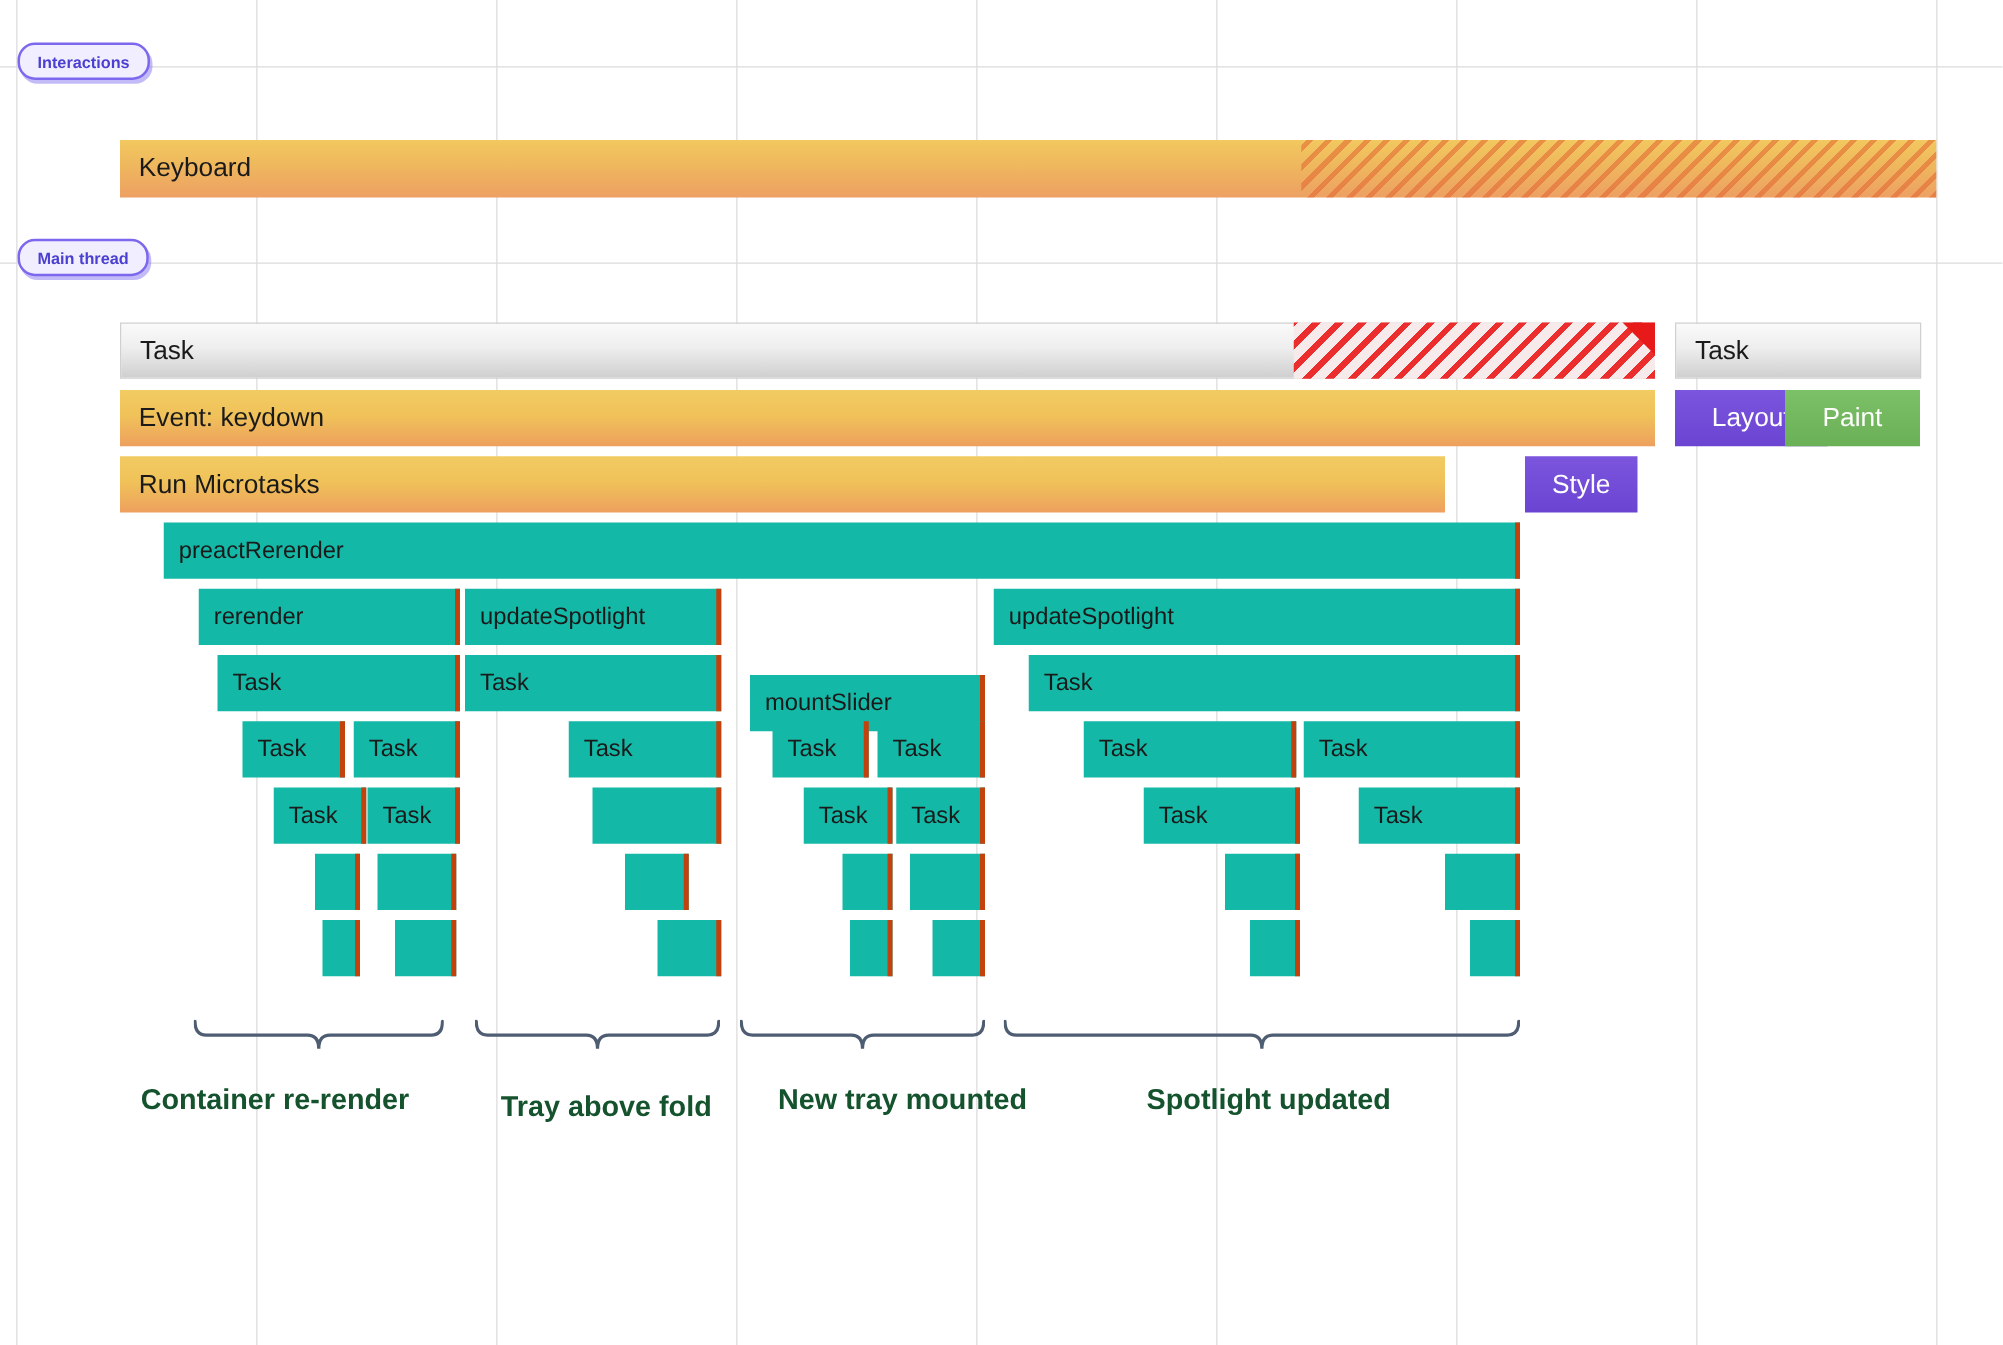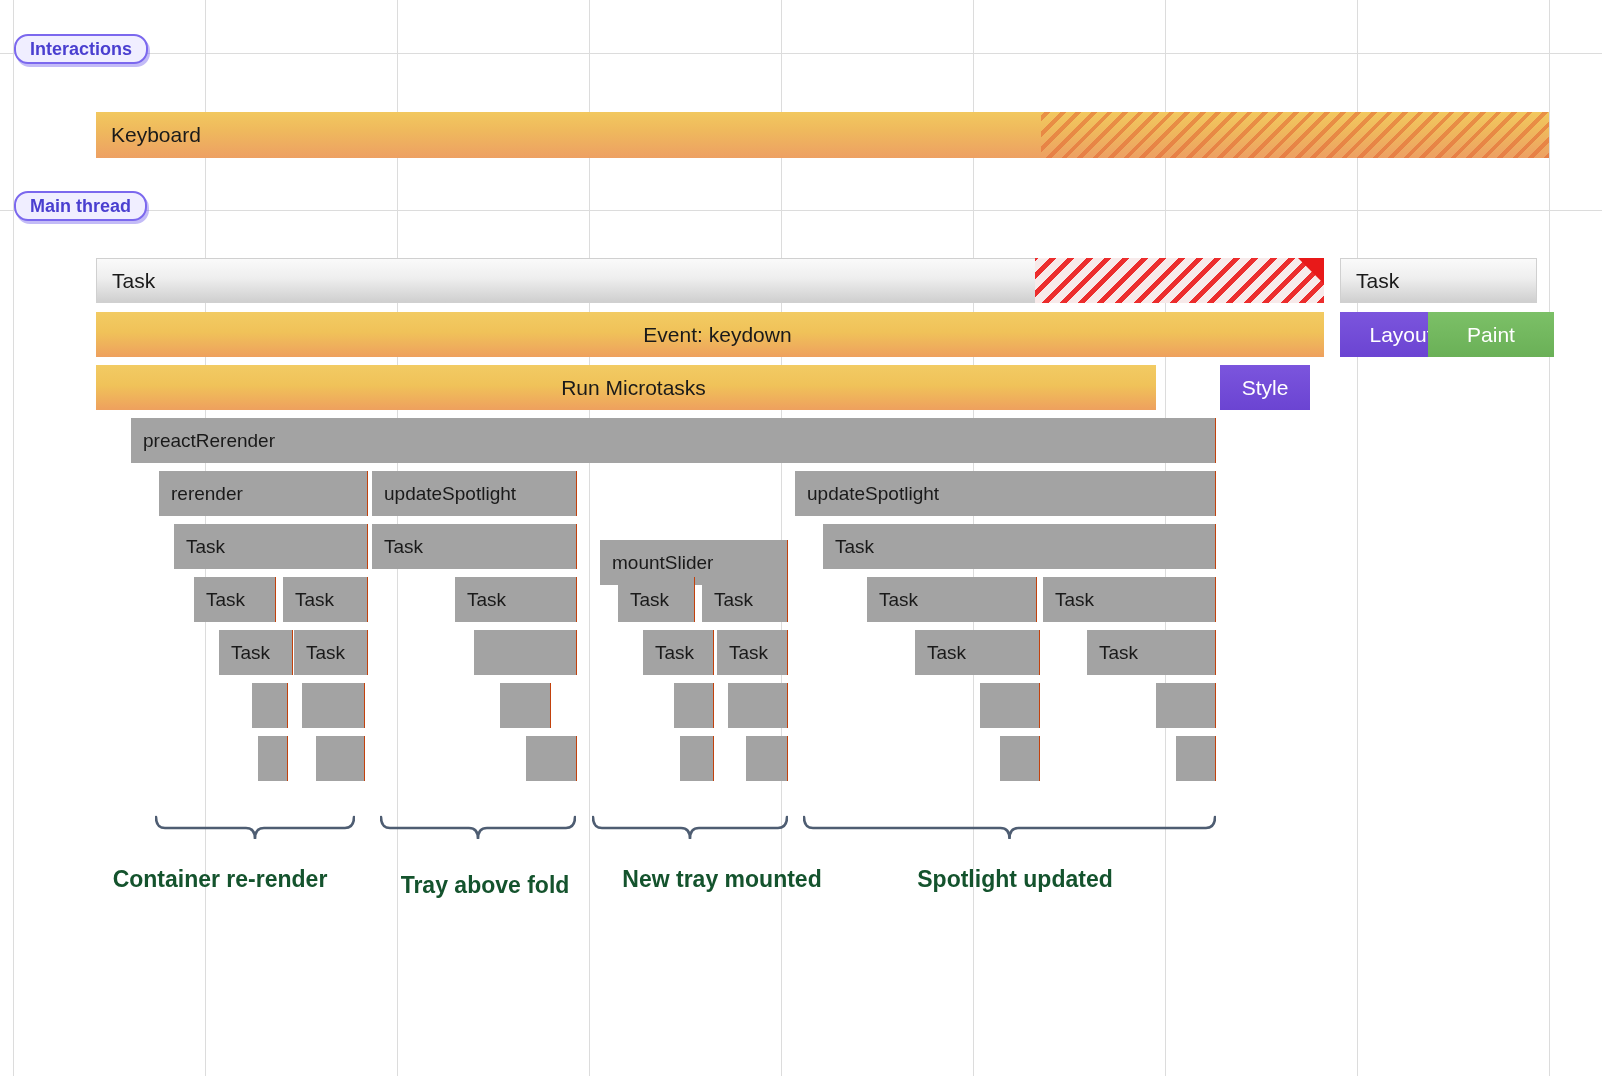--- a/index.html
+++ b/index.html
@@ -20,21 +20,21 @@
 
   
   .pill {
     position: absolute;
     display: inline-flex; align-items: center; justify-content: center;
     height: 26px; padding: 0 14px;
     border: 2px solid #7b68ee;
     border-radius: 14px;
     background: #f0eeff;
     color: #4a3fd0;
-    font-size: 18px; font-weight: bold;
+    font-size: 13px; font-weight: bold;
     box-shadow: 2px 3px 0 rgba(123,104,238,0.45);
     white-space: nowrap;
     z-index: 6;
   }
 
   
   .bar {
     position: absolute;
     display: flex; align-items: center;
     box-sizing: border-box;
@@ -42,32 +42,31 @@
     white-space: nowrap;
     font-size: 21px;
     color: #1a1a1a;
     padding-left: 15px;
     z-index: 3;
   }
   .bar.small { font-size: 19px; padding-left: 12px; }
 
   .bar-orange {
     background: linear-gradient(to bottom, #f2cb63 0%, #f0c259 45%, #eea05e 100%);
-    justify-content: center;
   }
   .bar-keyboard {
     background: linear-gradient(to bottom, #f2c85f 0%, #efb95d 40%, #eda063 100%);
   }
   .bar-grey {
     background: linear-gradient(to bottom, #fafafa 0%, #eeeeee 45%, #cfcfcf 100%);
     border: 1px solid #d0d0d0;
   }
   .bar-green {
-    background: #a3a3a3;
-    border-right: 1px solid #c2410c;
+    background: #14b8a6;
+    border-right: 4px solid #c2410c;
   }
   .bar-purple {
     background: #6a45d0;
     background: linear-gradient(to bottom, #7b55dd 0%, #6b44d2 100%);
     color: #ffffff;
     justify-content: center;
     padding-left: 0;
   }
   .bar-paint {
     background: linear-gradient(to bottom, #7cc067 0%, #6ab057 100%);
@@ -142,21 +141,21 @@
     </div>
     <div class="bar bar-grey" style="left: 1340px; top: 258px; width: 197px; height: 45px;">
       <span>Task</span>
     </div>
     <div class="bar bar-orange" style="left: 96px; top: 312px; width: 1228px; height: 45px;">
       <span>Event: keydown</span>
     </div>
     <div class="bar bar-purple" style="left: 1340px; top: 312px; width: 122px; height: 45px;">
       <span>Layout</span>
     </div>
-    <div class="bar bar-paint" style="left: 1428px; top: 312px; width: 126px; height: 45px;">
+    <div class="bar bar-paint" style="left: 1428px; top: 312px; width: 108px; height: 45px;">
       <span>Paint</span>
     </div>
     <div class="bar bar-orange" style="left: 96px; top: 365px; width: 1060px; height: 45px;">
       <span>Run Microtasks</span>
     </div>
     <div class="bar bar-purple" style="left: 1220px; top: 365px; width: 90px; height: 45px;">
       <span>Style</span>
     </div>
     <div class="bar bar-green small" style="left: 131px; top: 418px; width: 1085px; height: 45px;">
       <span>preactRerender</span>

